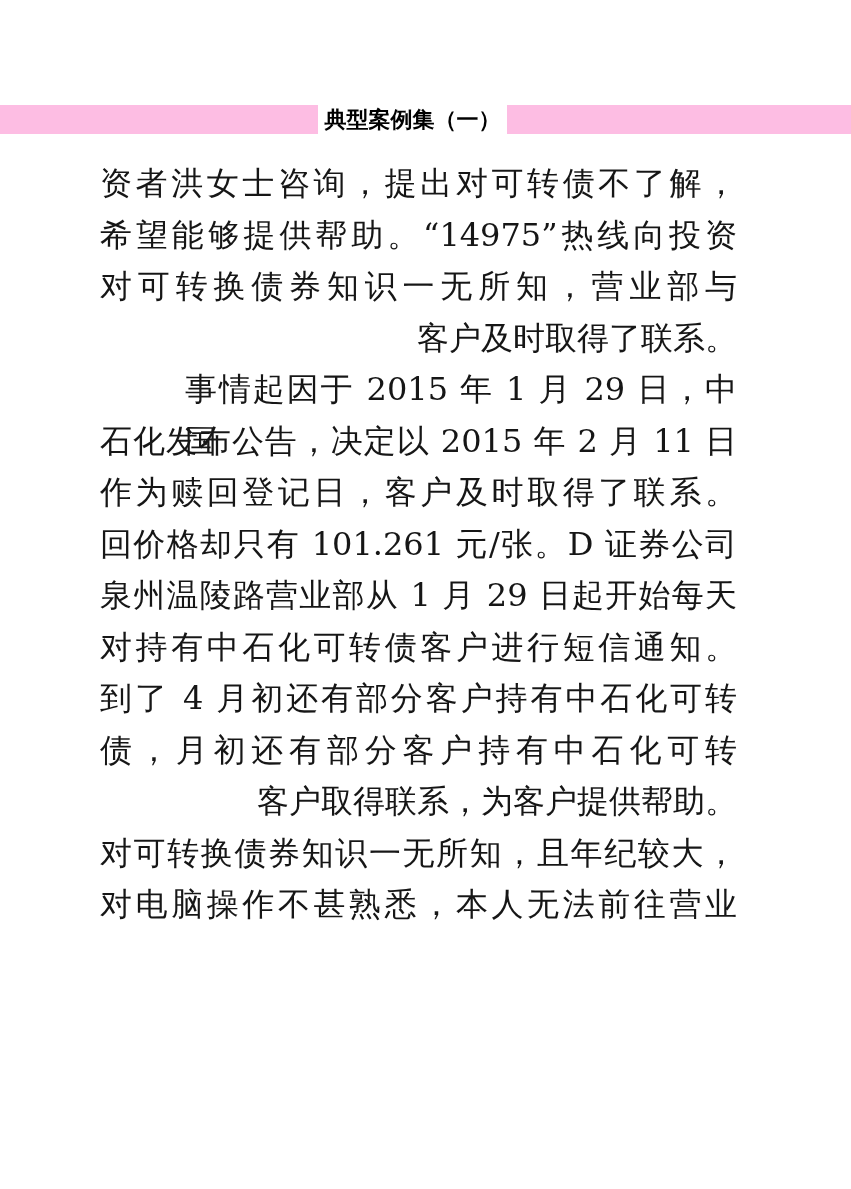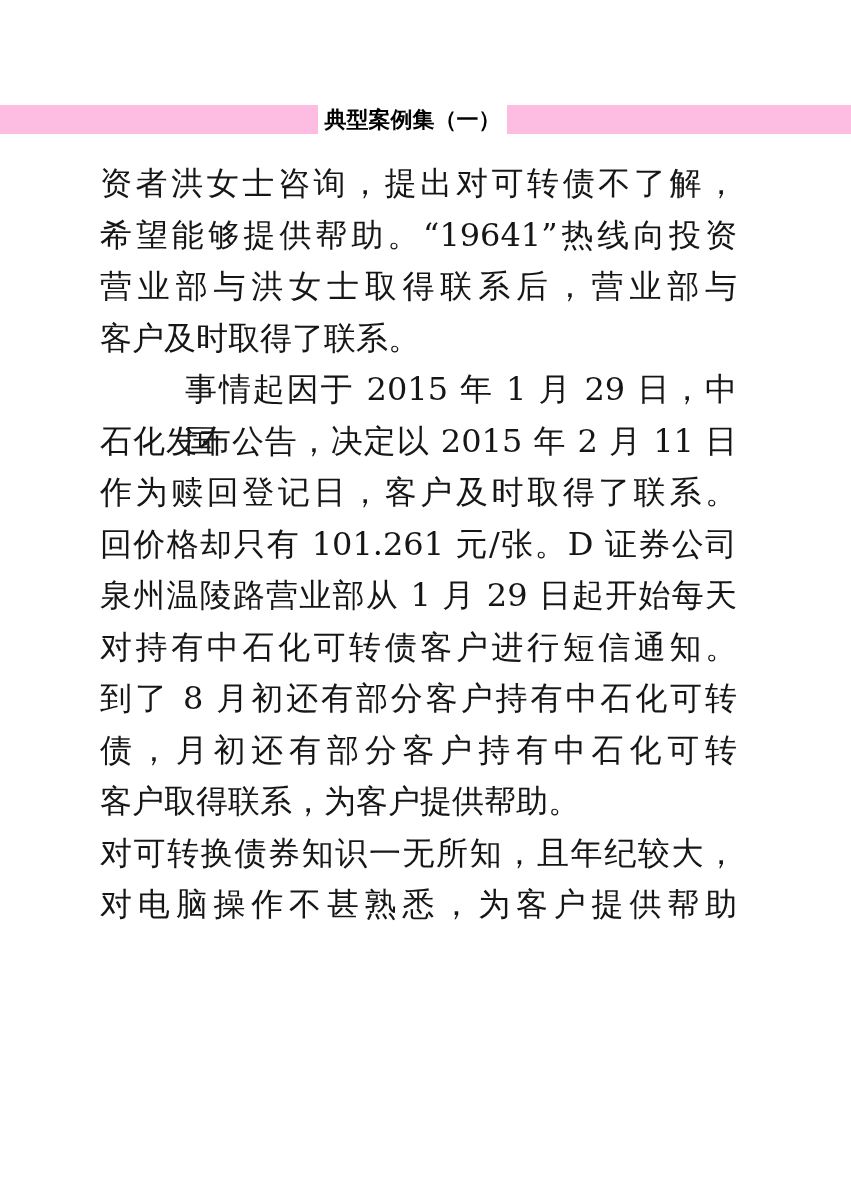--- a/index.html
+++ b/index.html
@@ -38,21 +38,21 @@
   .body-text {
     position: absolute;
     left: 100px;
     top: 158px;
     width: 637px;
     font-size: 32px;
   }
   .line {
     height: 51.5px;
     line-height: 51.5px;
-    text-align: left;
+    text-align: right;
   }
   .line.fill {
     text-align: justify;
     text-align-last: justify;
     text-justify: inter-character;
   }
   .line.indent { padding-left: 85px; }
   
   .page-number {
     position: absolute;
@@ -69,35 +69,35 @@
 
 <div class="page">
 
   <div class="band band-left" style="background: rgb(253, 189, 227);"></div>
   <div class="running-title">典型案例集（一）</div>
   <div class="band band-right" style="background: rgb(253, 189, 227);"></div>
 
   <div class="body-text">
       <div>
         <div class="line fill">资者洪女士咨询，提出对可转债不了解，</div>
-        <div class="line fill">希望能够提供帮助。“19641”热线向投资</div>
-        <div class="line fill">营业部与洪女士取得联系后，营业部与</div>
+        <div class="line fill">希望能够提供帮助。“14975”热线向投资</div>
+        <div class="line fill">对可转换债券知识一无所知，营业部与</div>
         <div class="line">客户及时取得了联系。</div>
       </div>
       <div>
         <div class="line fill indent">事情起因于 2015 年 1 月 29 日，中国</div>
         <div class="line fill">石化发布公告，决定以 2015 年 2 月 11 日</div>
         <div class="line fill">作为赎回登记日，客户及时取得了联系。</div>
         <div class="line fill">回价格却只有 101.261 元/张。D 证券公司</div>
         <div class="line fill">泉州温陵路营业部从 1 月 29 日起开始每天</div>
         <div class="line fill">对持有中石化可转债客户进行短信通知。</div>
-        <div class="line fill">到了 8 月初还有部分客户持有中石化可转</div>
+        <div class="line fill">到了 4 月初还有部分客户持有中石化可转</div>
         <div class="line fill">债，月初还有部分客户持有中石化可转</div>
         <div class="line">客户取得联系，为客户提供帮助。</div>
       </div>
       <div>
         <div class="line fill">对可转换债券知识一无所知，且年纪较大，</div>
-        <div class="line fill">对电脑操作不甚熟悉，为客户提供帮助</div>
+        <div class="line fill">对电脑操作不甚熟悉，本人无法前往营业</div>
       </div>
     </div>
 
   <div class="page-number">– 22 –</div>
 </div>
 
 </body></html>

